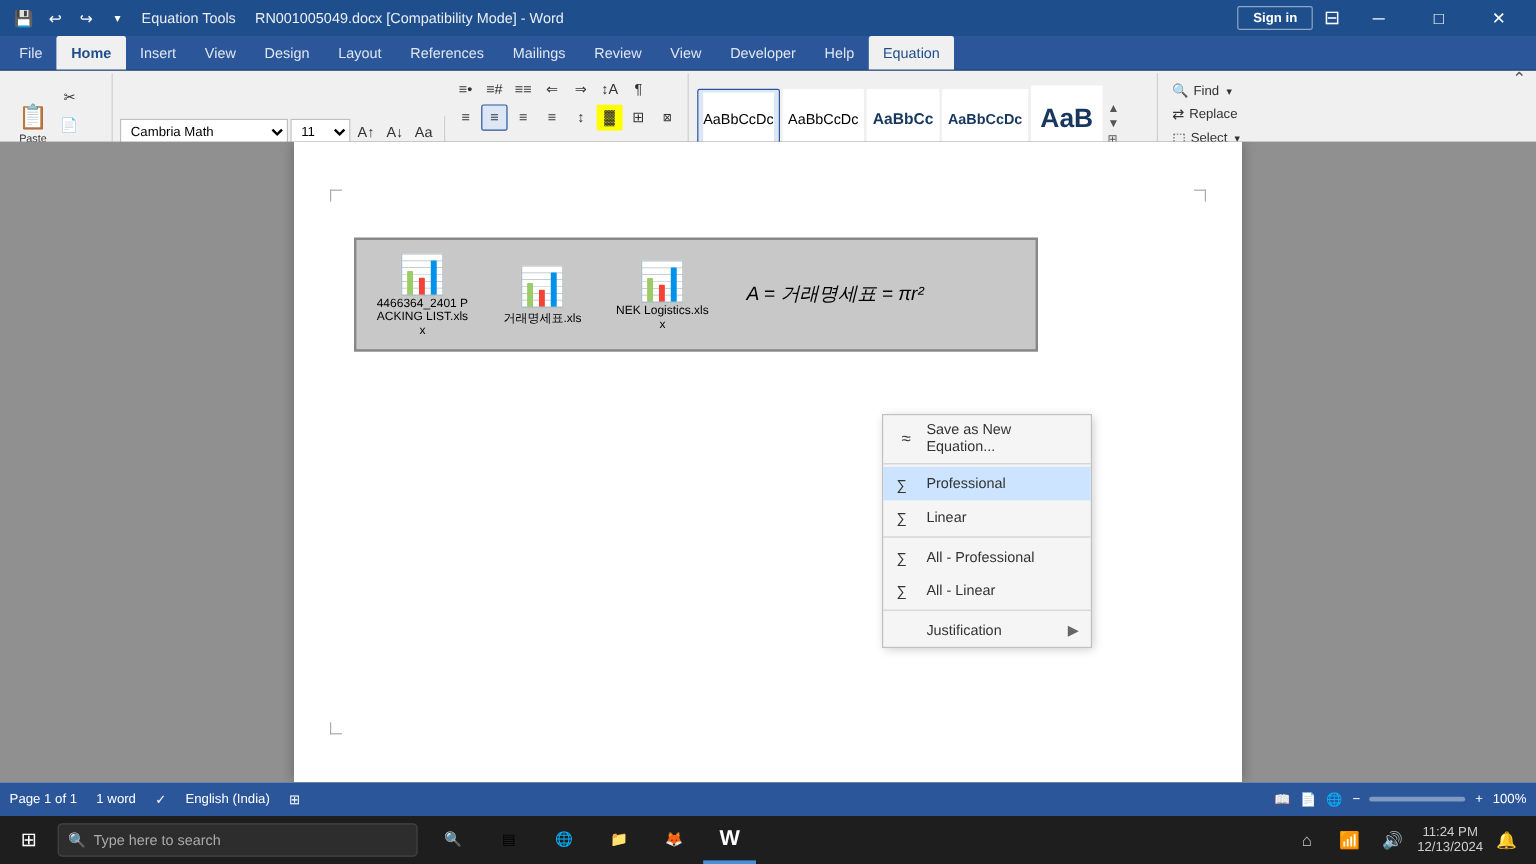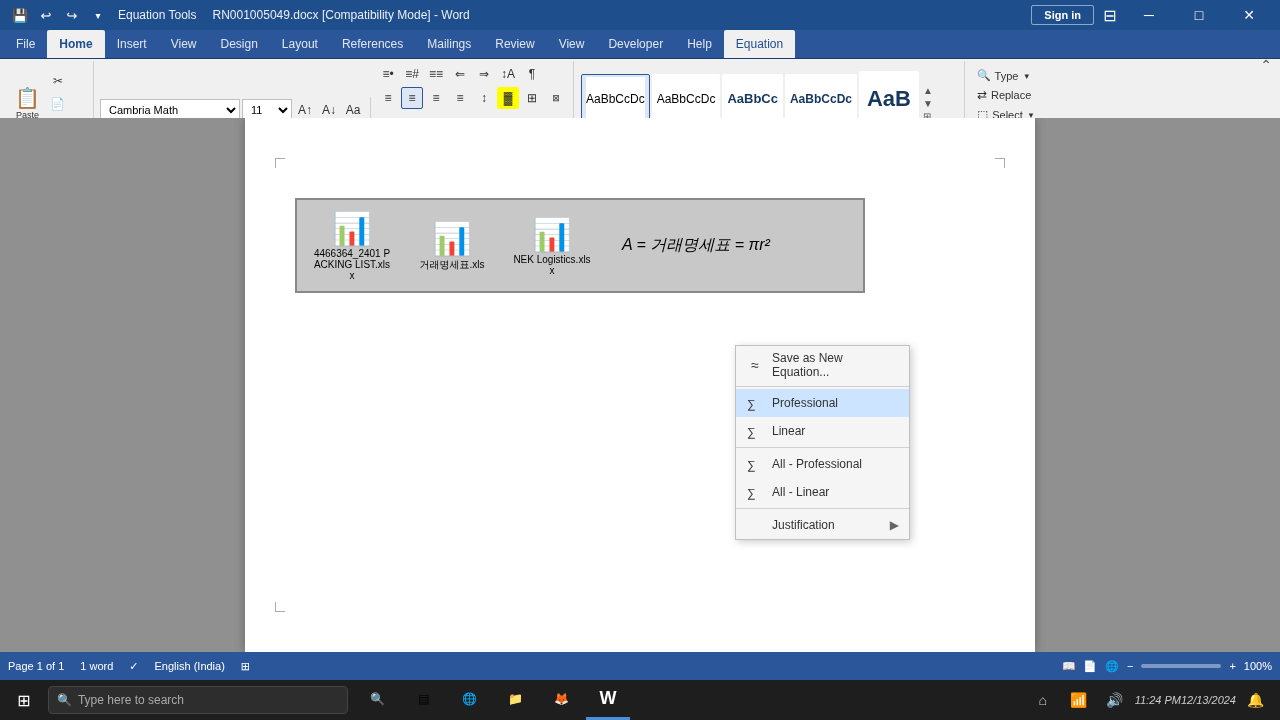--- a/index.html
+++ b/index.html
@@ -511,21 +511,21 @@
       </div>
       <div class="tb-small-btn" style="font-size:9px; align-self:flex-end; margin-bottom:4px;">⊠</div>
     </div>
     <div class="ribbon-group-label">Styles</div>
   </div>
 
   <div class="ribbon-group" style="min-width:80px; border-right:none;">
     <div class="find-replace-group" style="padding-top:4px;">
       <div class="find-btn">
         <span>🔍</span>
-        <span>Type</span>
+        <span>Find</span>
         <span style="font-size:9px; margin-left:2px;">▾</span>
       </div>
       <div class="replace-btn">
         <span style="font-size:12px;">⇄</span>
         <span>Replace</span>
       </div>
       <div class="select-btn">
         <span style="font-size:12px;">⬚</span>
         <span>Select</span>
         <span style="font-size:9px; margin-left:2px;">▾</span>
@@ -642,19 +642,19 @@
     <div class="taskbar-btn">▤</div>
     <div class="taskbar-btn">🌐</div>
     <div class="taskbar-btn">📁</div>
     <div class="taskbar-btn">🦊</div>
     <div class="taskbar-btn active" style="color:white; font-weight:bold; font-size:18px;">W</div>
   </div>
   <div class="taskbar-right">
     <div class="taskbar-icon">⌂</div>
     <div class="taskbar-icon">📶</div>
     <div class="taskbar-icon">🔊</div>
-    <div style="display:flex; flex-direction:row; align-items:center; cursor:pointer;font-style:italic;">
+    <div style="display:flex; flex-direction:column; align-items:center; cursor:pointer;">
       <span style="font-size:11px;">11:24 PM</span>
       <span style="font-size:11px;">12/13/2024</span>
     </div>
     <div class="taskbar-icon">🔔</div>
   </div>
 </div>
 
 </body></html>

